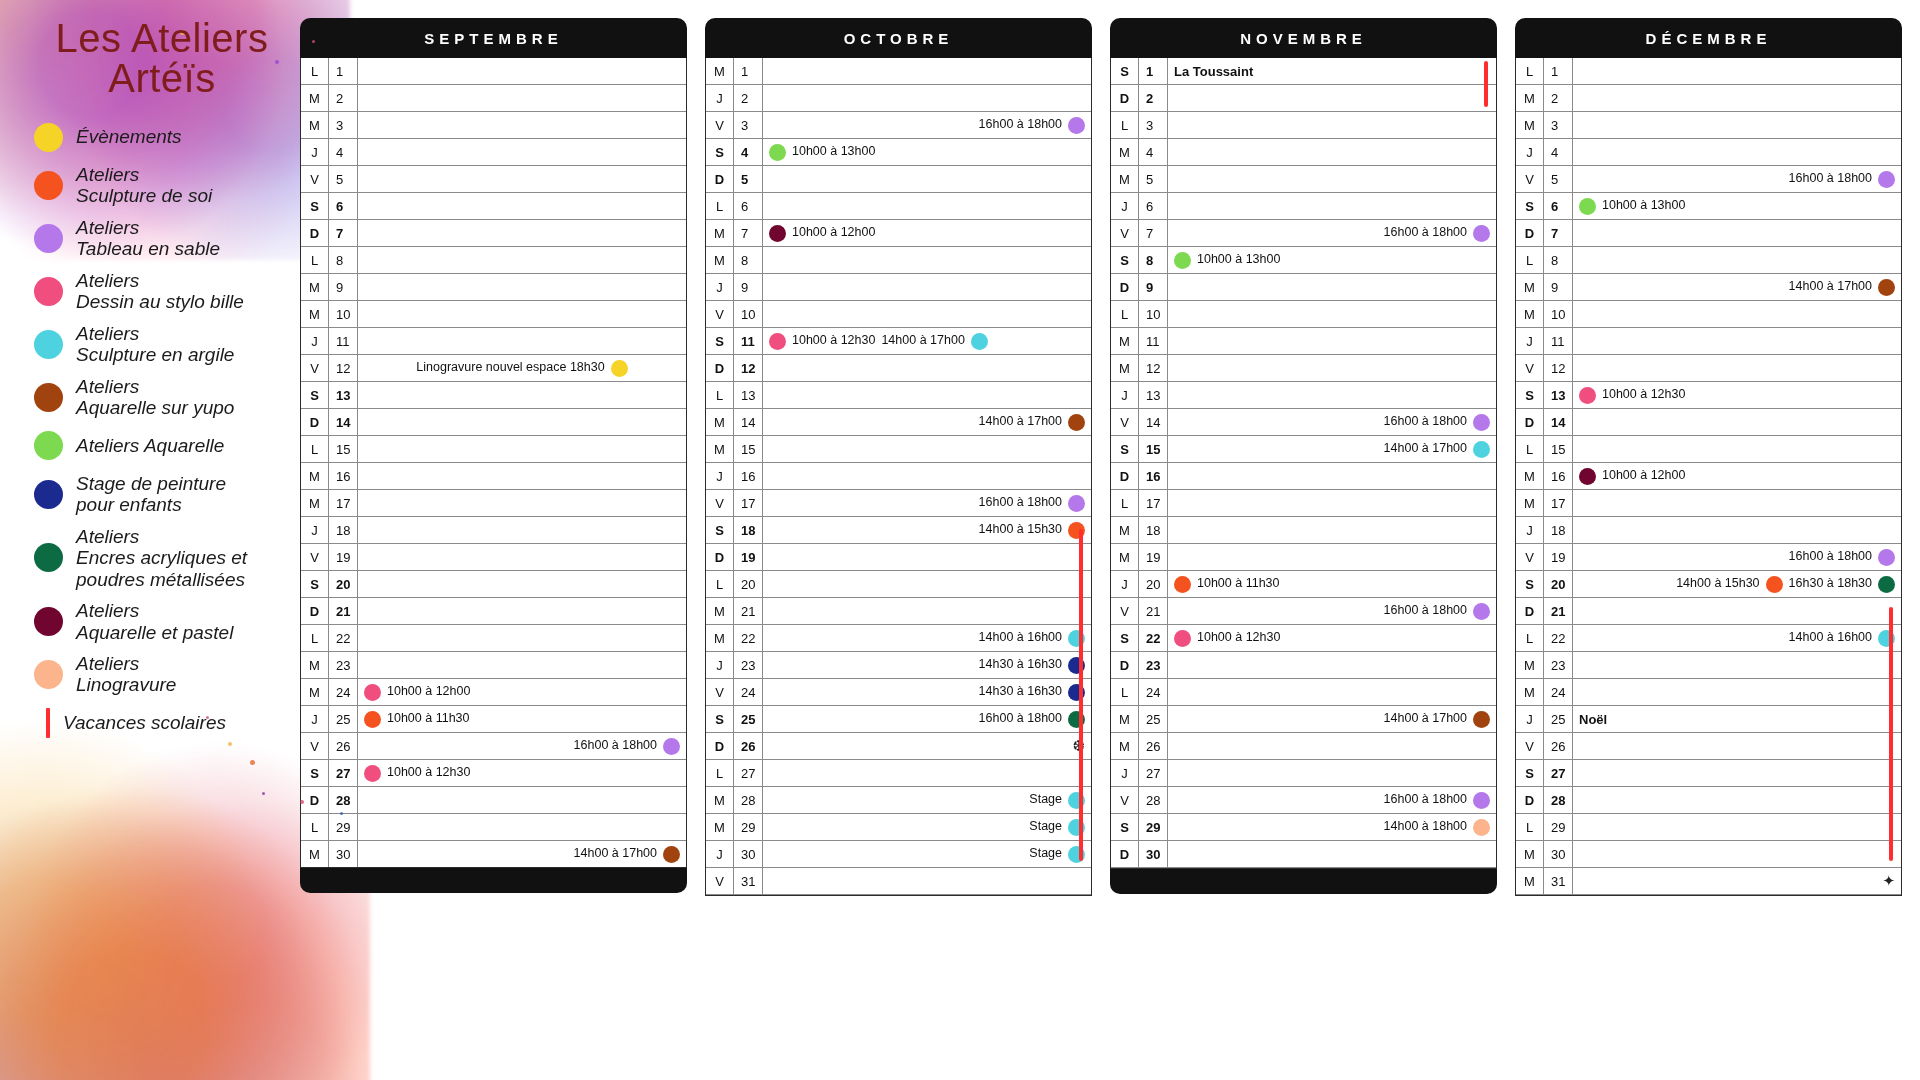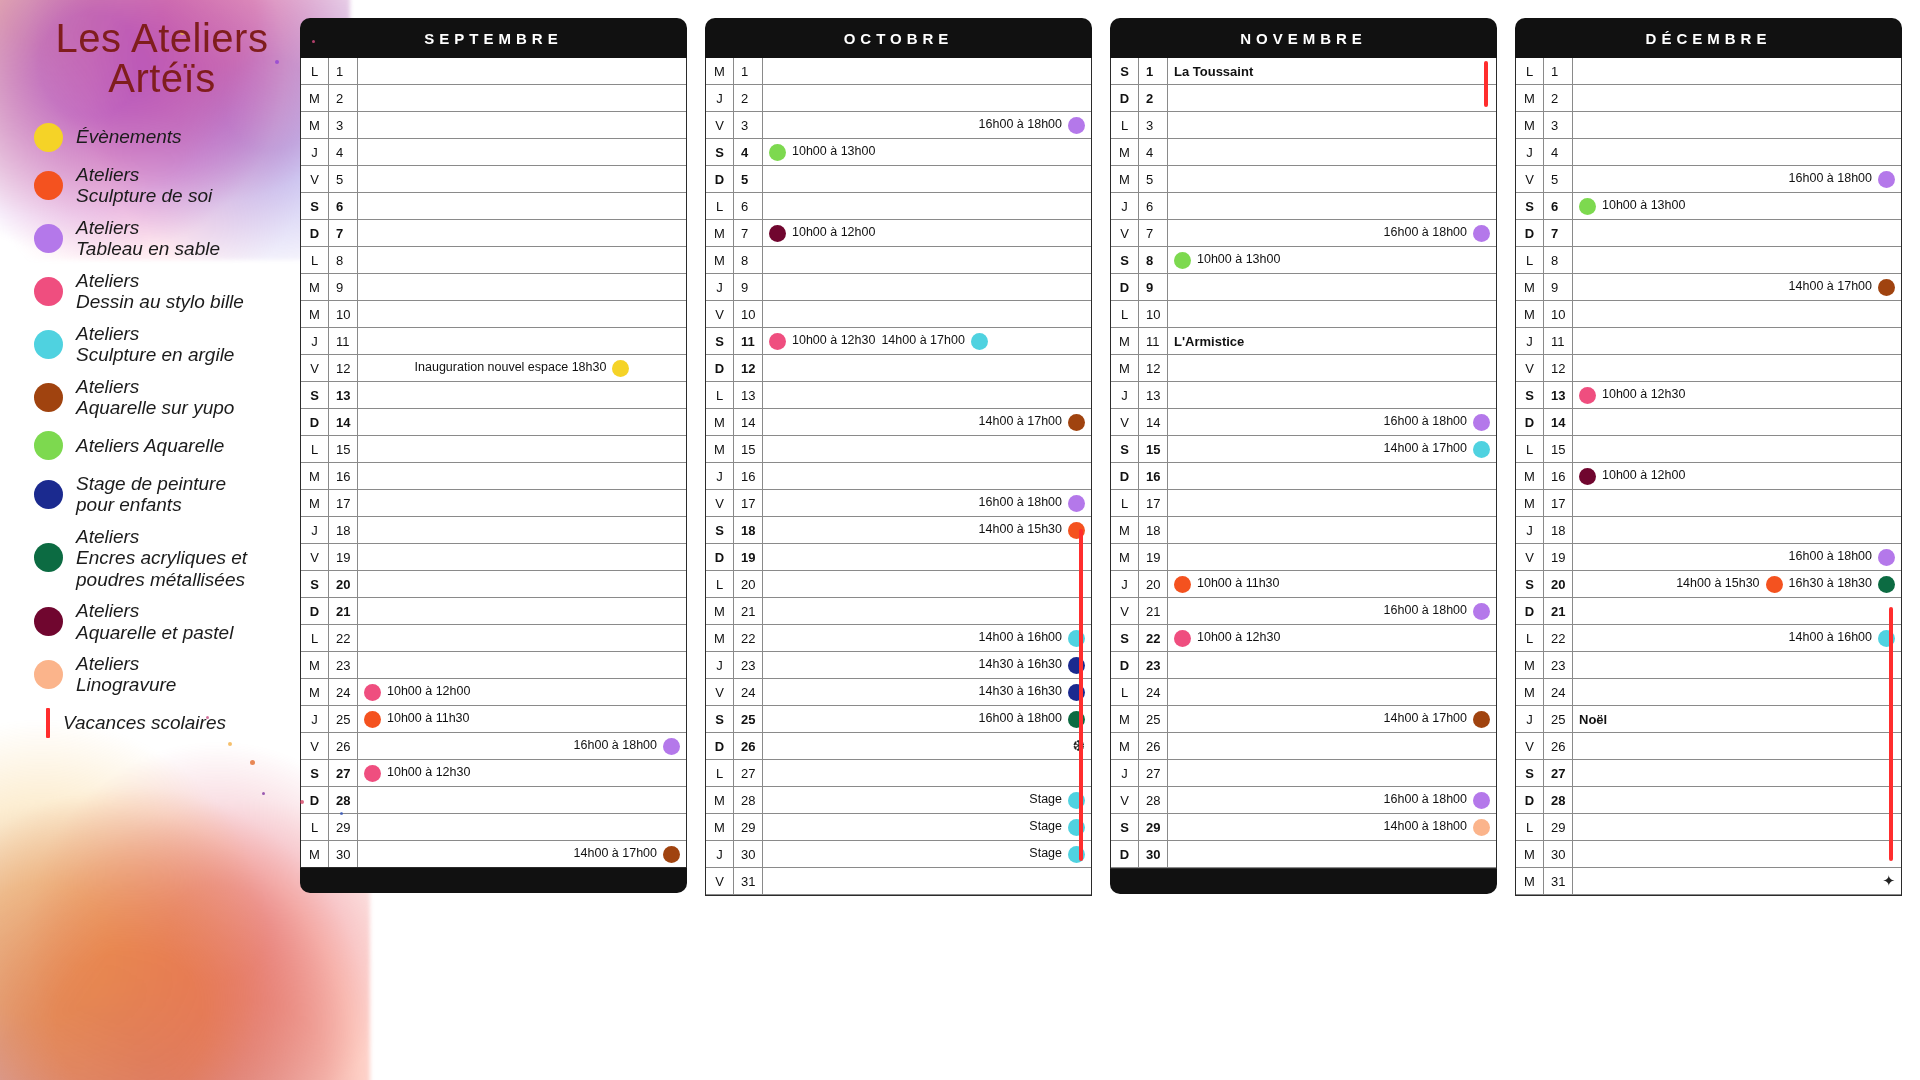--- a/index.html
+++ b/index.html
@@ -262,21 +262,21 @@
           <div class="dow">J</div>
           <div class="dnum">11</div>
           <div class="cell"></div>
         </div>
         <div class="row">
           <div class="dow">V</div>
           <div class="dnum">12</div>
           <div class="cell" style="justify-content: center;">
             <div class="ev txt-first">
               <span class="bullet" style="background: rgb(245, 211, 39);"></span>
-              <span class="txt">Inauguration nouvel espace 18h30</span>
+              <span class="txt">Linogravure nouvel espace 18h30</span>
             </div>
           </div>
         </div>
         <div class="row we">
           <div class="dow">S</div>
           <div class="dnum">13</div>
         </div>
         <div class="row we">
           <div class="dow">D</div>
           <div class="dnum">14</div>
@@ -688,23 +688,20 @@
           <div class="cell"></div>
         </div>
         <div class="row">
           <div class="dow">L</div>
           <div class="dnum">10</div>
           <div class="cell"></div>
         </div>
         <div class="row">
           <div class="dow">M</div>
           <div class="dnum">11</div>
-          <div class="cell left">
-            <div class="holiday">L'Armistice</div>
-          </div>
         </div>
         <div class="row">
           <div class="dow">M</div>
           <div class="dnum">12</div>
           <div class="cell"></div>
         </div>
         <div class="row">
           <div class="dow">J</div>
           <div class="dnum">13</div>
           <div class="cell"></div>

